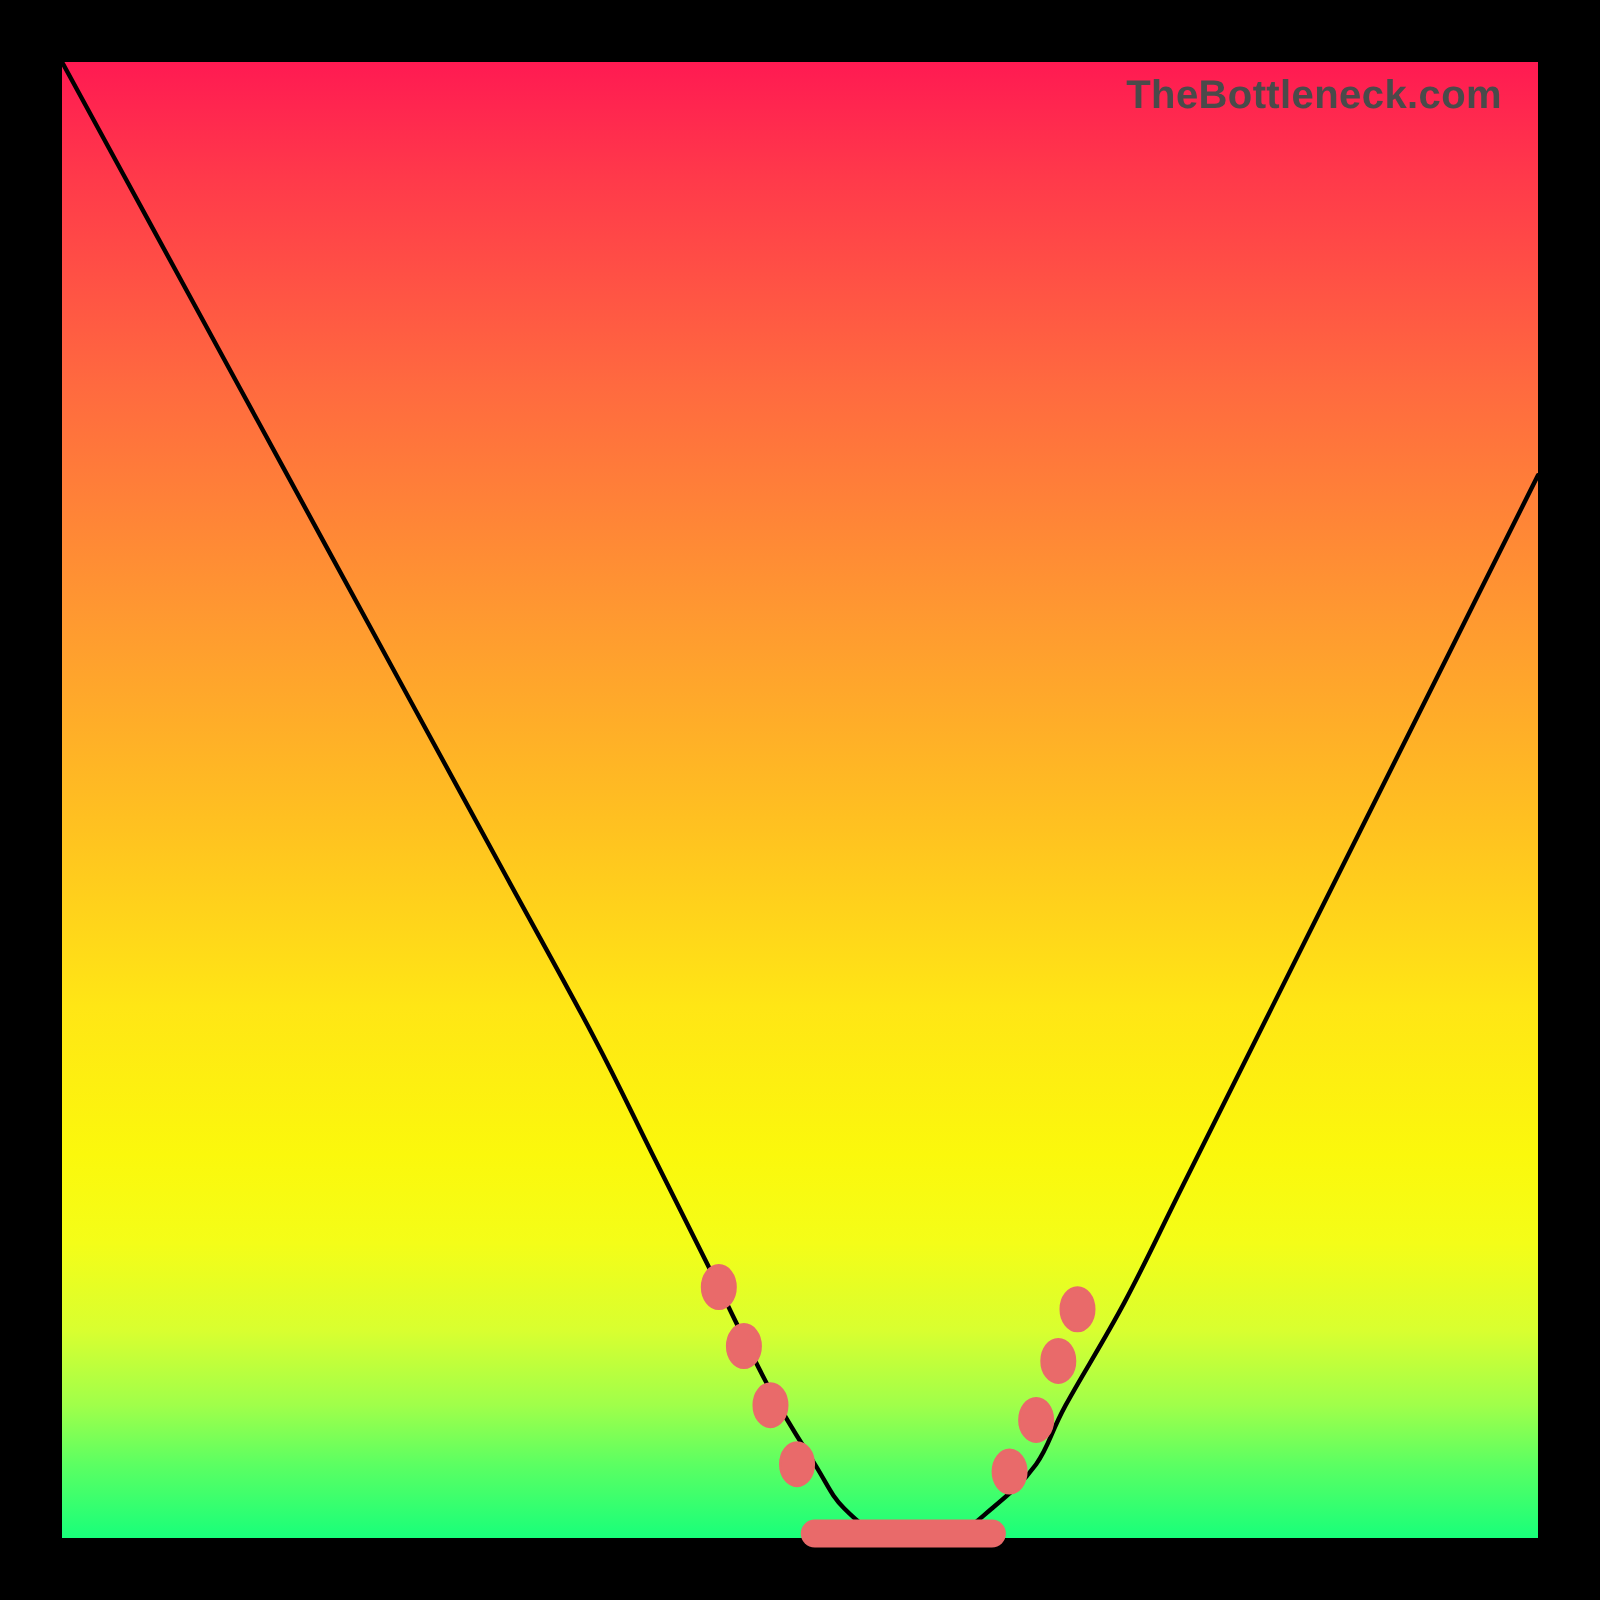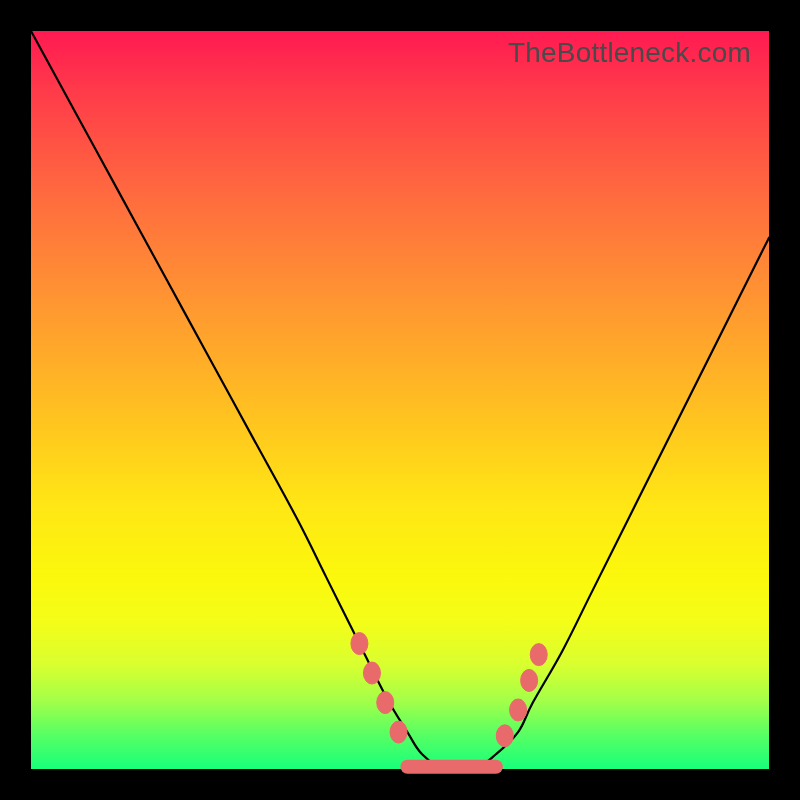--- a/index.html
+++ b/index.html
@@ -38,22 +38,22 @@
       #a0ff4a 91%,
       #5cff62 95%,
       #18ff7a 100%
     );
   }
   .attribution {
     position: absolute;
     top: 6px;
     right: 18px;
     color: #4a4a4a;
-    font-size: 28px;
-    font-weight: 400;
+    font-size: 20px;
+    font-weight: 700;
     letter-spacing: 0.2px;
     user-select: none;
   }
   svg.curve {
     position: absolute;
     left: 0;
     top: 0;
     width: 738px;
     height: 738px;
     overflow: visible;

